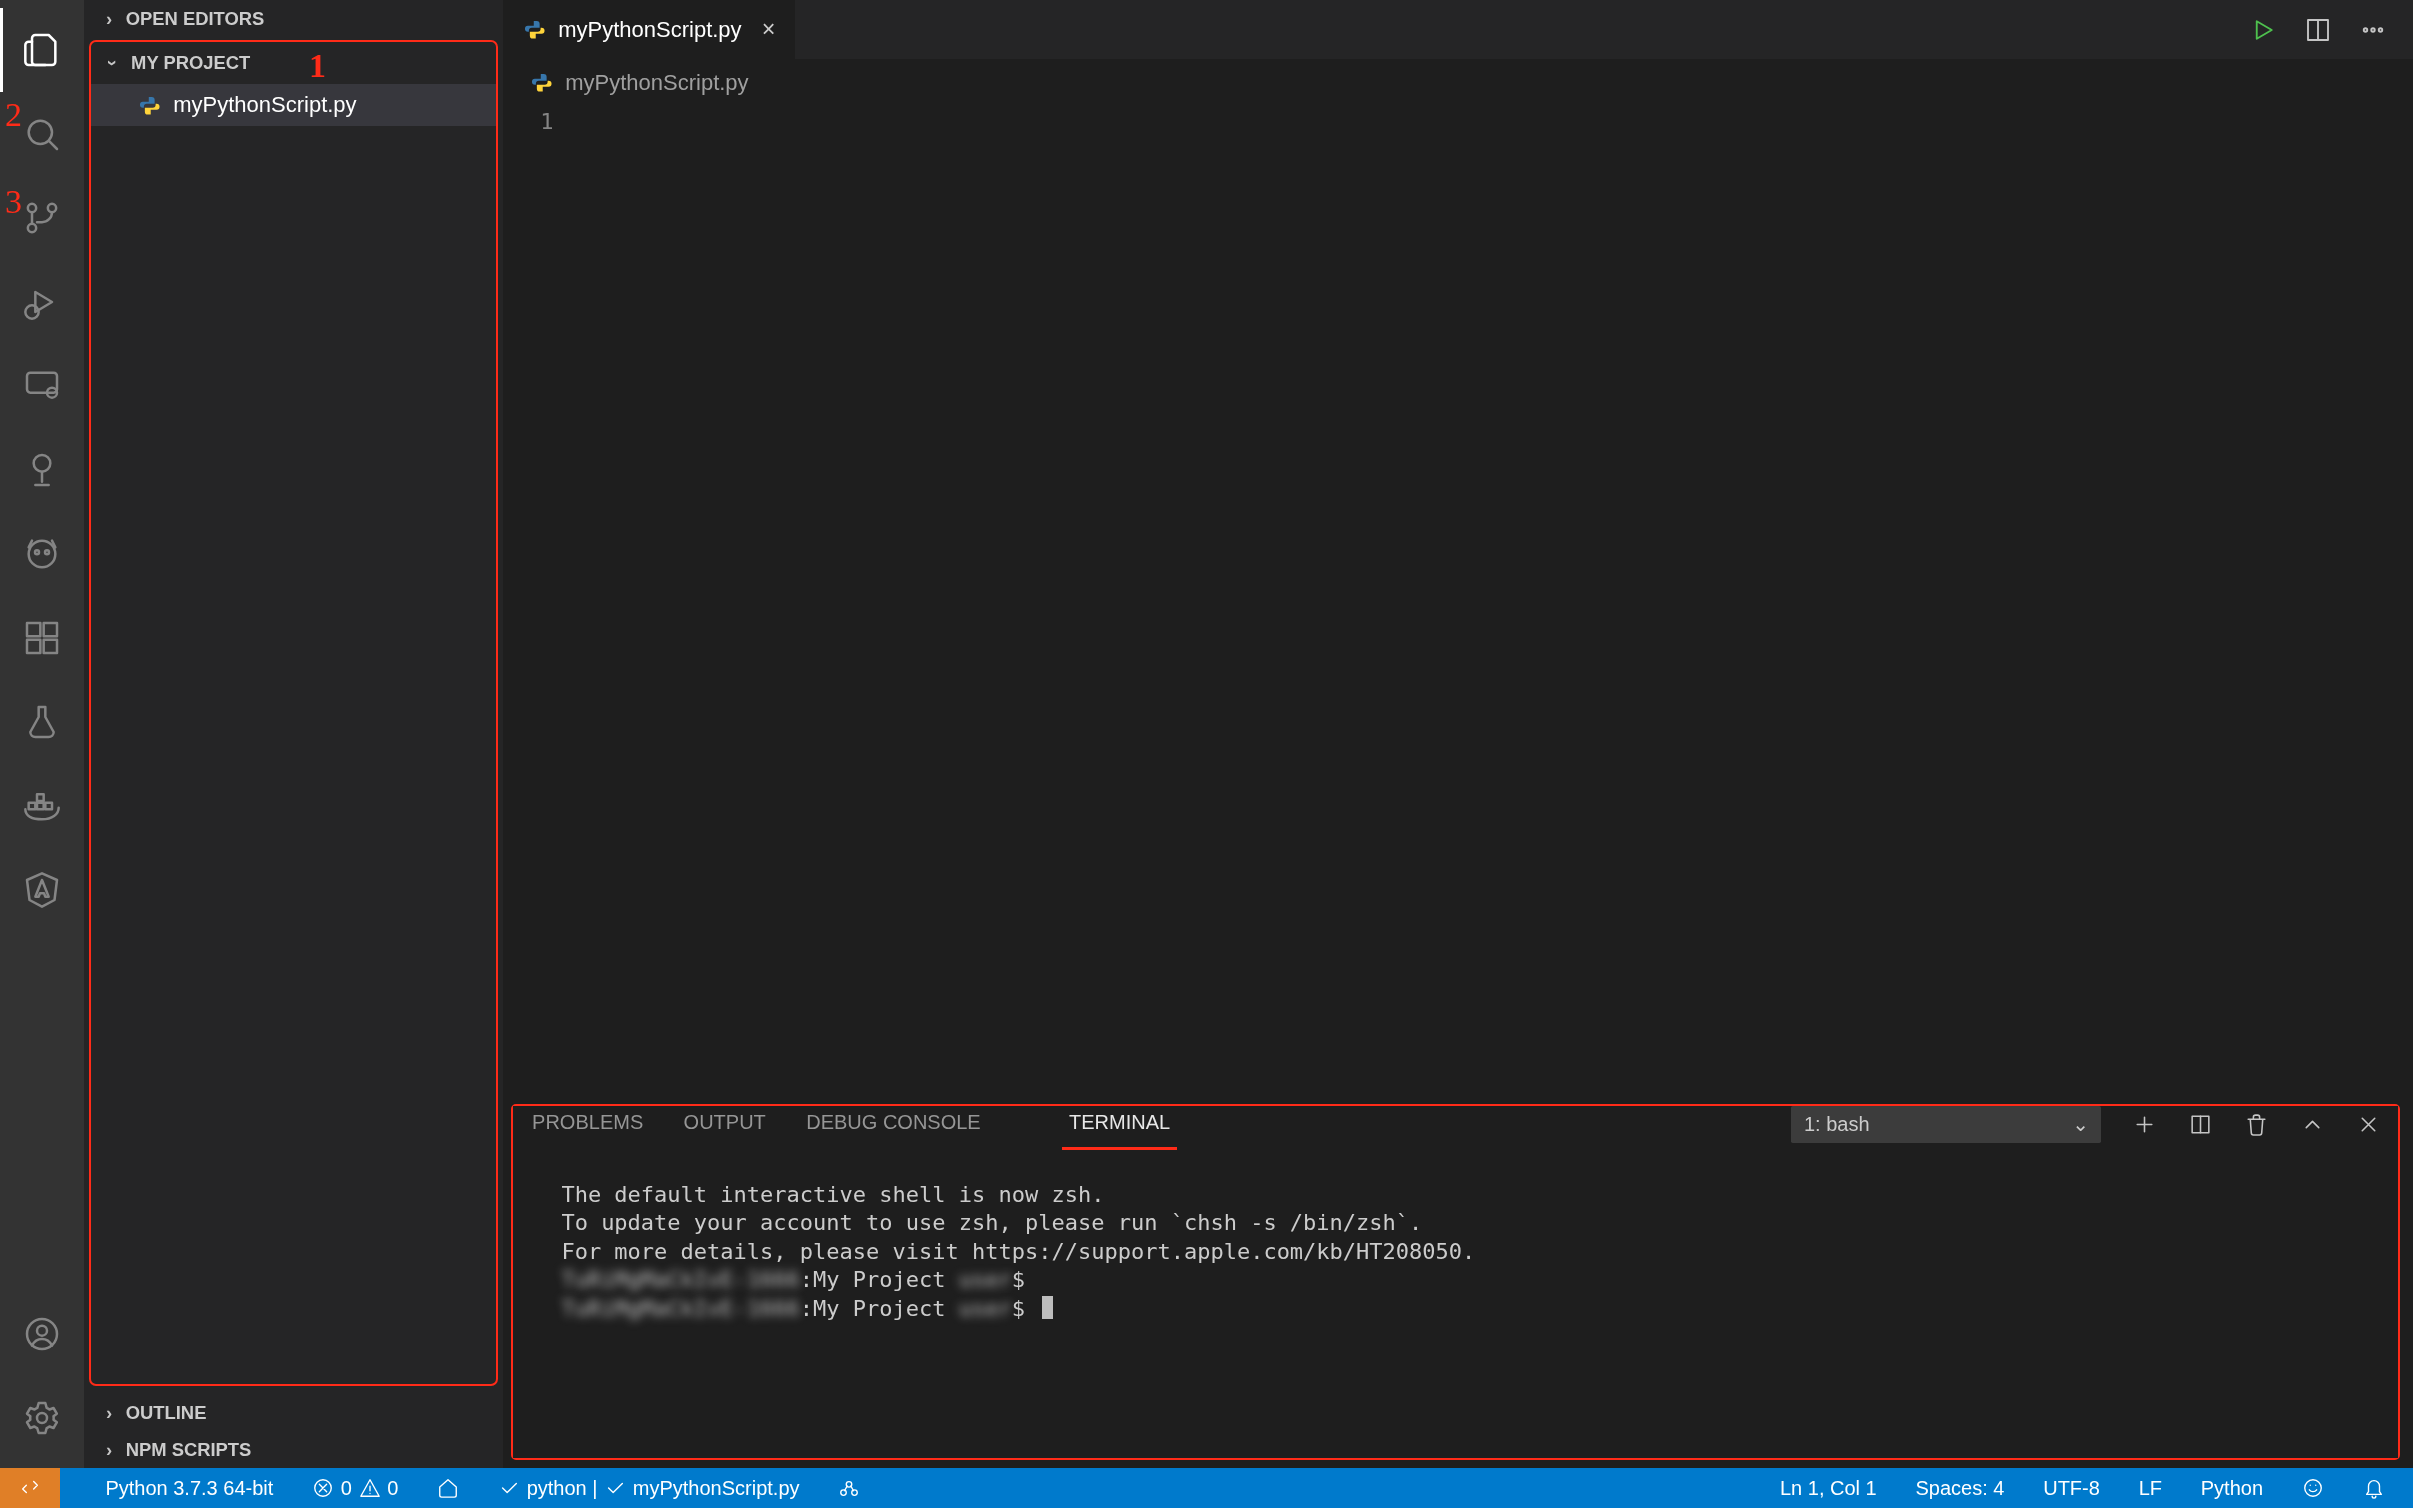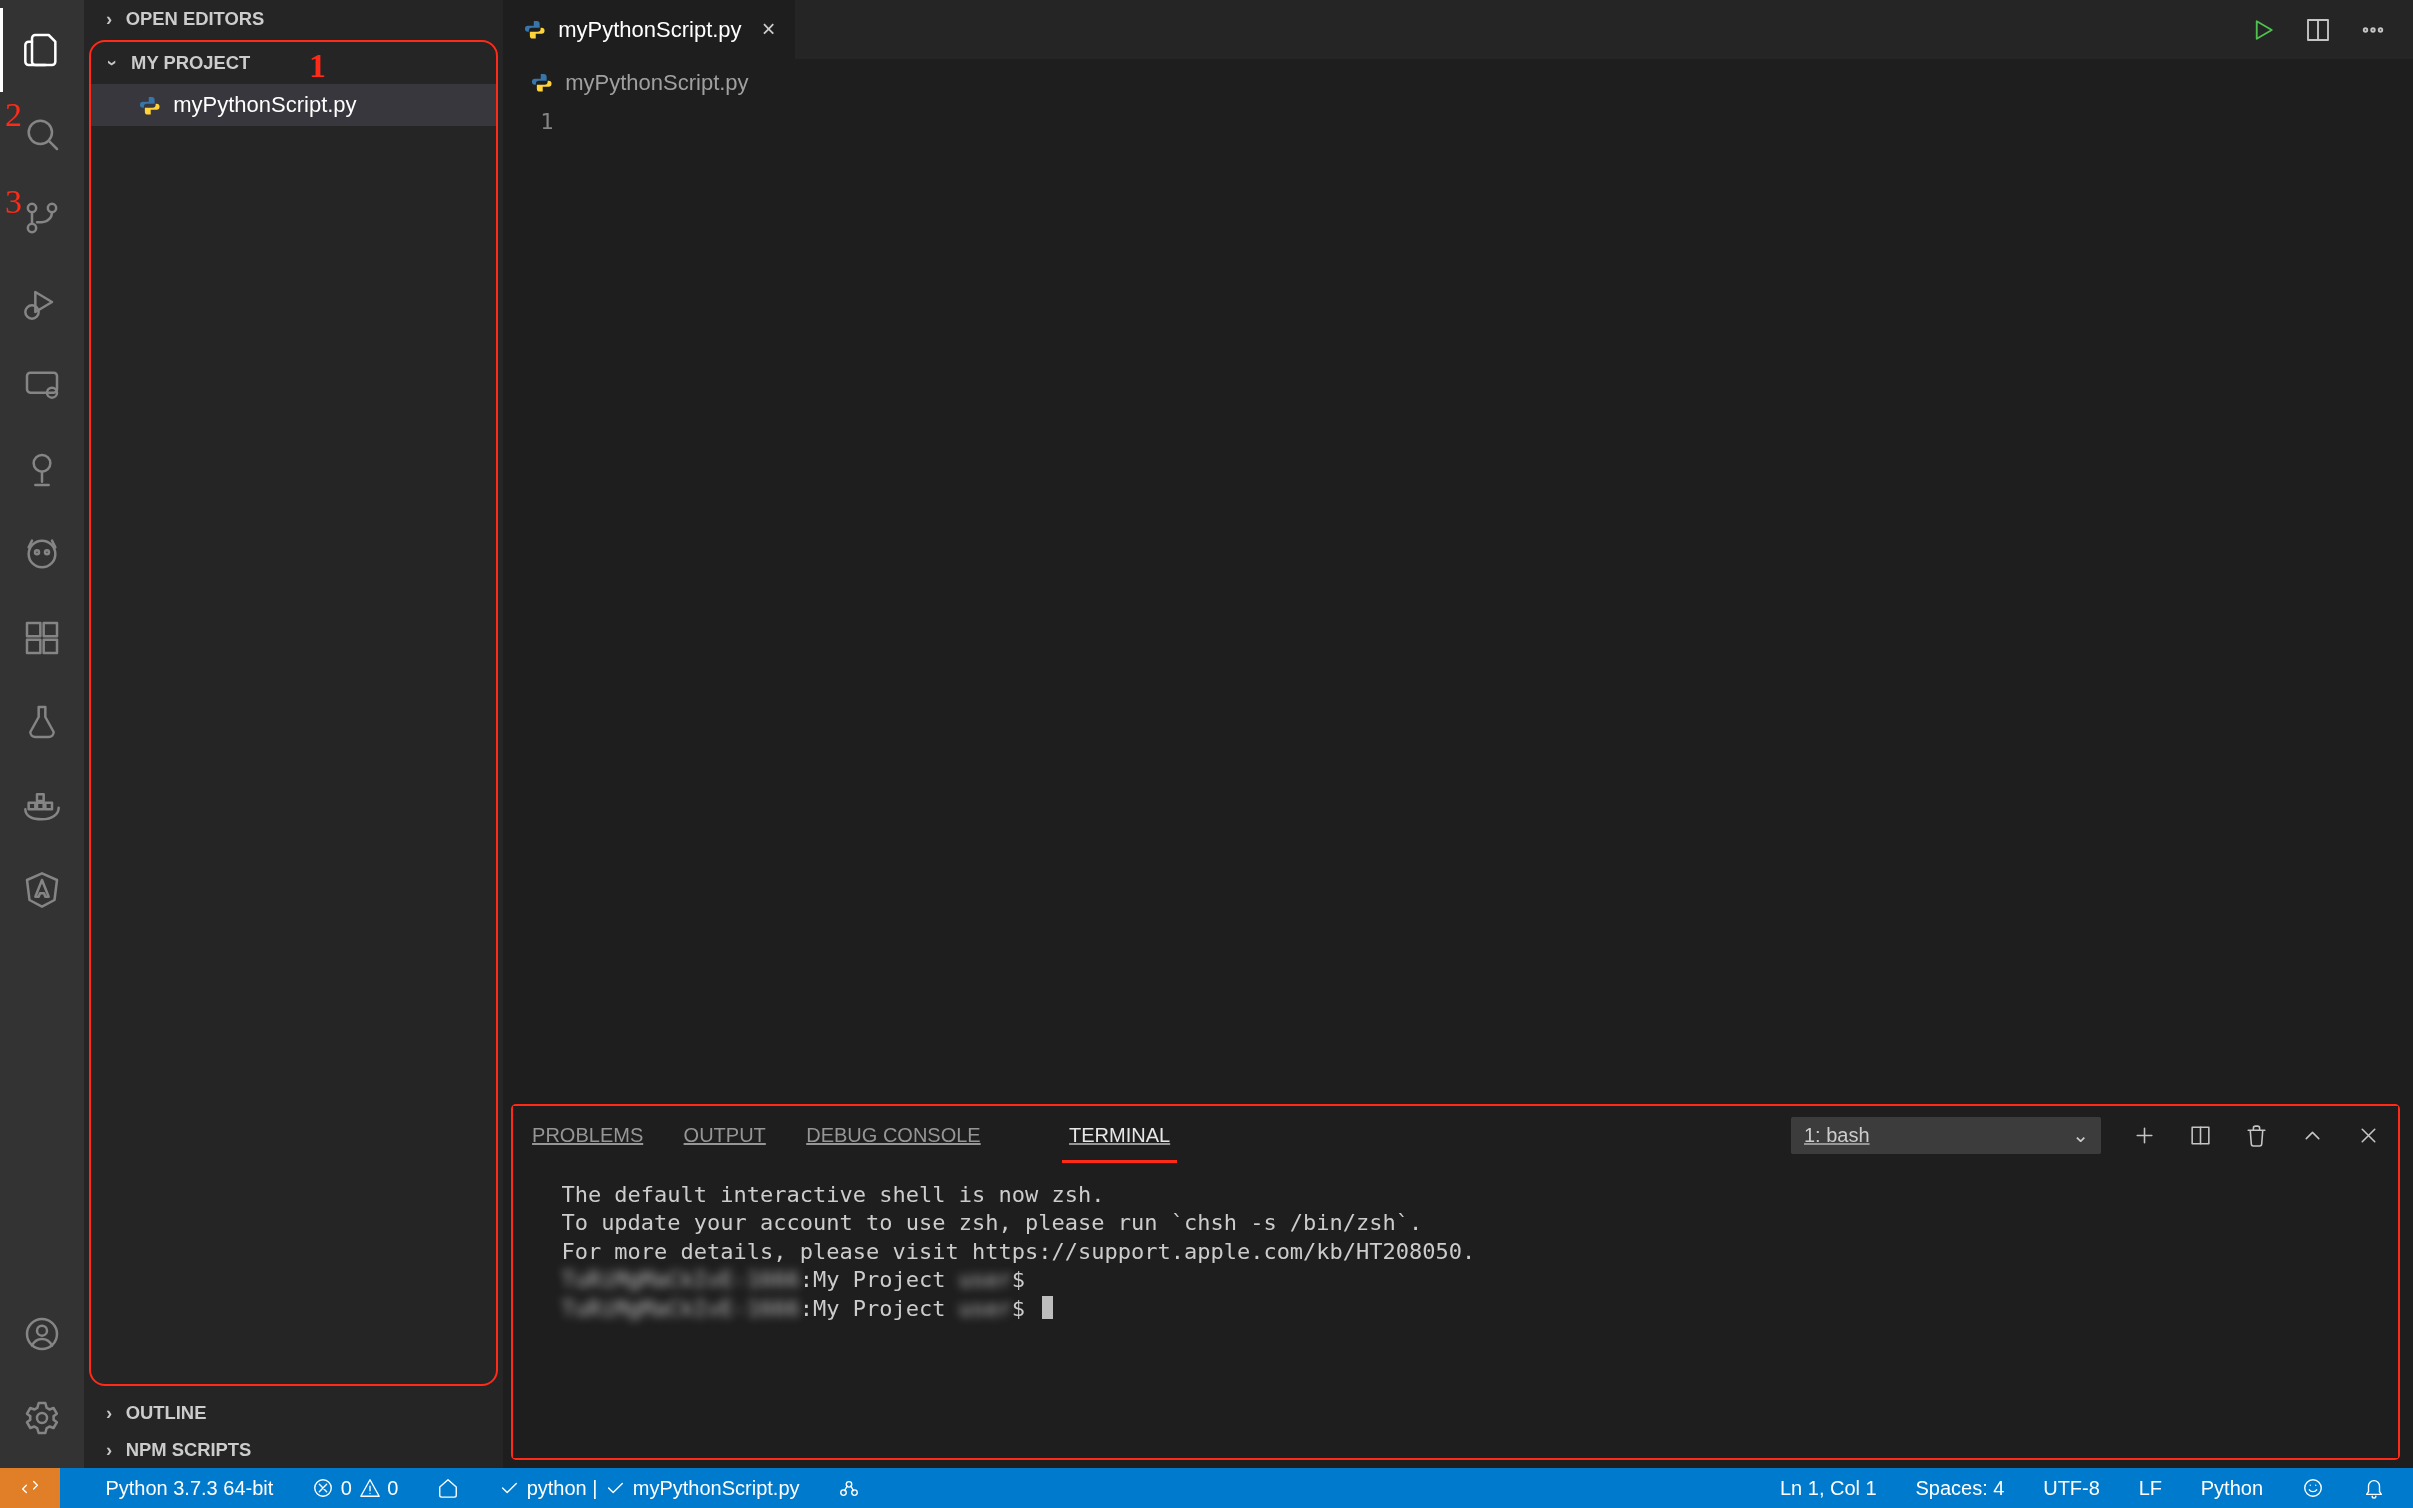--- a/index.html
+++ b/index.html
@@ -73,21 +73,21 @@
     font-weight: 700;
     font-size: 18.4px;
     color: #cccccc;
     cursor: pointer;
     gap: 6.7px;
   }
   .chev { width: 20px; text-align:center; color:#c5c5c5; font-size:18.4px; }
   .explorer-body {
     flex:1; position:relative;
     border: 2.5px solid #ff2b18;
-    border-radius: 16px;
+    border-radius: 7px;
     margin: 3.4px 5px 8.4px 5px;
   }
   .folder-hdr {
     display:flex; align-items:center;
     height:42px; padding-left:11.7px;
     font-weight:700; font-size:18.4px; color:#cccccc;
     gap:8.4px; cursor:pointer;
     position: relative;
   }
   .file-row {
@@ -149,24 +149,24 @@
     border: 2.5px solid #ff2b18;
     border-radius: 5px;
     margin: 0 13.4px 8.4px 8.4px;
   }
   .panel {
     background:#1e1e1e;
     display:flex; flex-direction:column;
     height: 352px;
   }
   .panel-tabs {
-    display:flex; align-items:center; height:60px;
+    display:flex; align-items:flex-start; height:60px;
     gap:37px; padding: 0 17px;
     border-bottom:0.8px solid #00000000;
-    color:#969696; font-size:20px;text-decoration:underline;
+    color:#969696; font-size:20px;
   }
   .ptab { cursor:pointer; padding: 5px 1.7px;}
   .ptab.active { color:#e7e7e7; position:relative;margin-left:48px;}
   .ptab.active::after{
     content:""; position:absolute; left:-5px; right:-5px; bottom:-11.7px; height:3.4px;
     background:#ff2b18;
   }
   .panel-right { margin-left:auto; display:flex; align-items:center; gap:31px; color:#c5c5c5;}
   .term-select {
     background:#3c3c3c; color:#cccccc; border:none;

